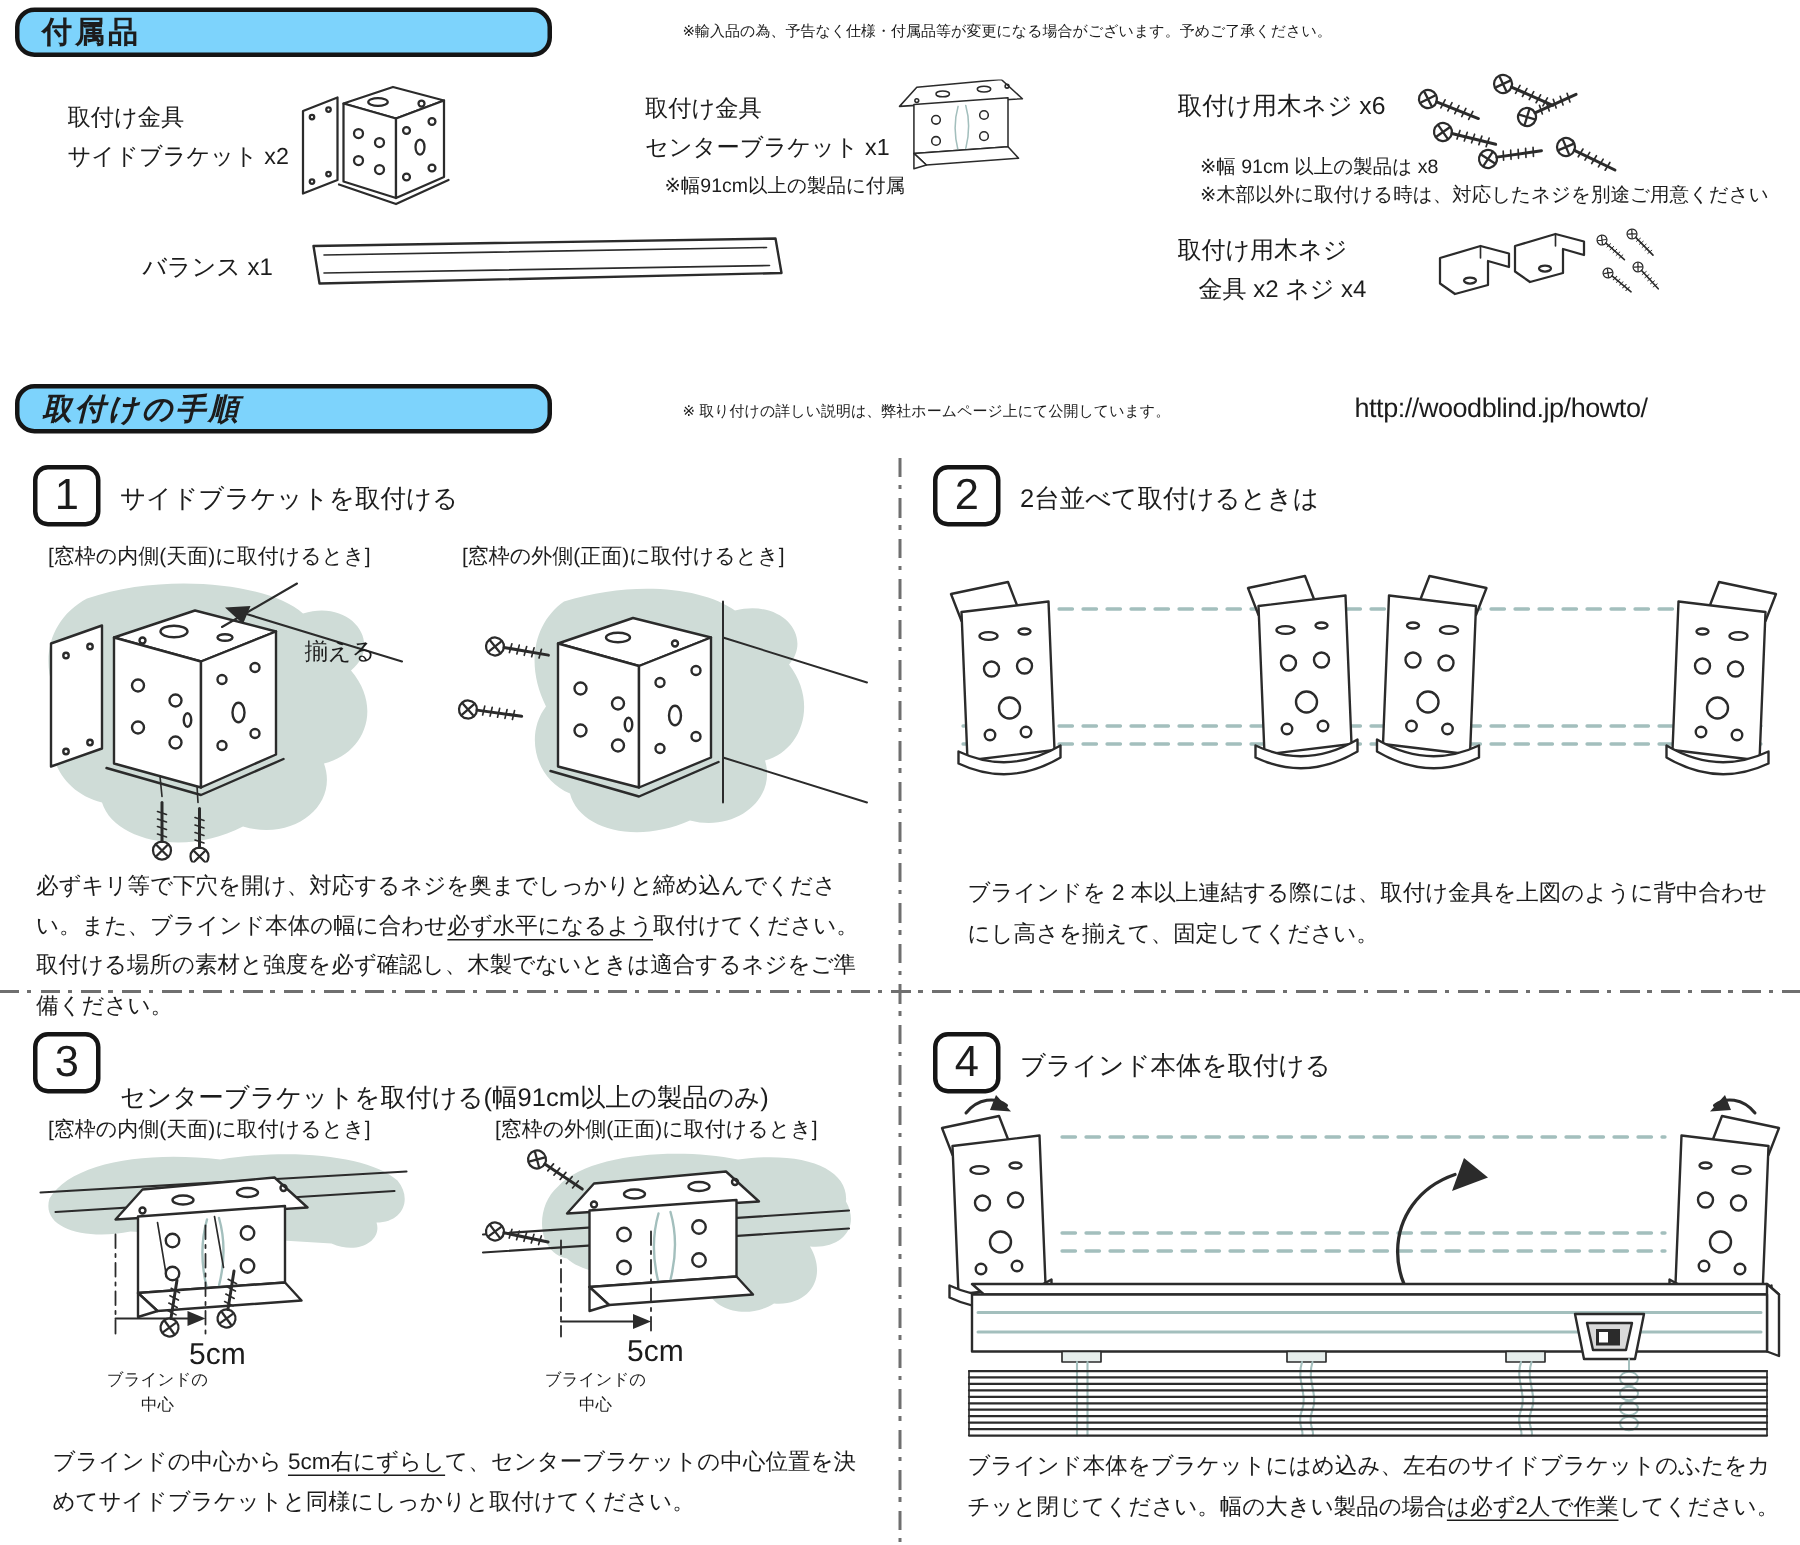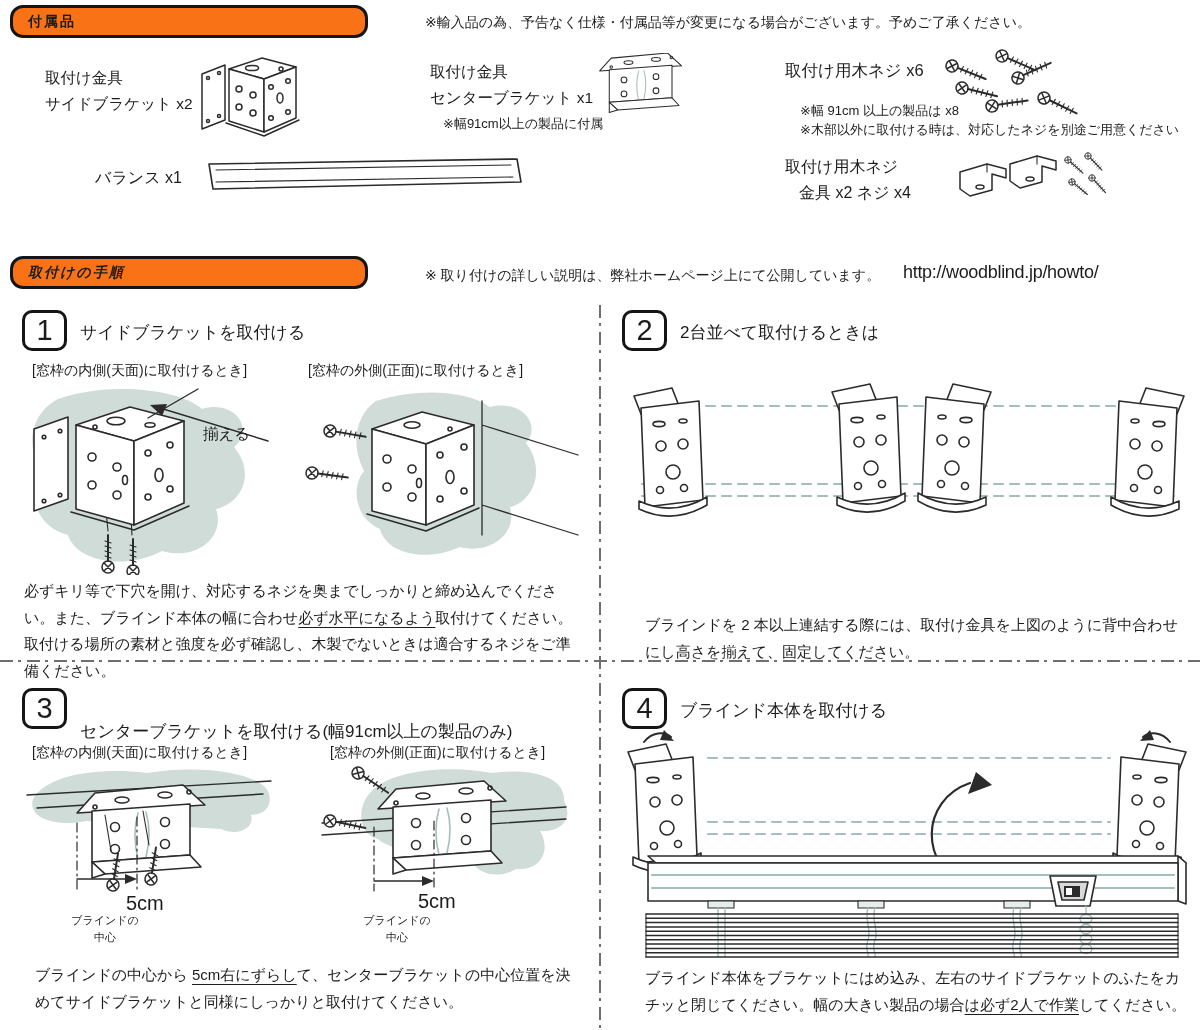--- a/index.html
+++ b/index.html
@@ -1,23 +1,23 @@
 <!DOCTYPE html>
 <html><head>
 <meta charset="utf-8">
 <style>
   *{margin:0;padding:0;box-sizing:border-box;}
   html,body{background:#fff;}
   body{width:1200px;height:1030px;position:relative;color:#1c1c1c;
        font-family:"Liberation Sans","DejaVu Sans",sans-serif;overflow:hidden;}
   .abs{position:absolute;}
   .hbox{border:3px solid #151515;border-radius:13px;width:358px;height:33px;
-        display:flex;align-items:center;padding-left:15px;font-size:14px;
-        font-weight:600;letter-spacing:2px;background:#f97316;}
-  .note{font-size:14px;}
+        display:flex;align-items:center;padding-left:15px;font-size:20px;
+        font-weight:600;letter-spacing:2px;background:#7dd3fc;}
+  .note{font-size:10px;margin-left:30px;}
   .lbl{font-size:15.5px;}
   .lbl-sm{font-size:13px;line-height:1.6;}
   .numbox{width:45px;height:41px;border:3px solid #151515;border-radius:10px;
           display:flex;align-items:center;justify-content:center;font-size:29px;background:#fff;}
   .stitle{font-size:17px;font-weight:500;}
   .sublab{font-size:14px;}
   .bodytx{font-size:15px;line-height:1.78;}
   .u{text-decoration:underline;text-underline-offset:4px;text-decoration-thickness:1.3px;}
   .divv{width:2px;background:repeating-linear-gradient(to bottom,#6f6f6f 0 13px,transparent 13px 18px,#6f6f6f 18px 21px,transparent 21px 27px);}
   .divh{height:2px;background:repeating-linear-gradient(to right,#6f6f6f 0 13px,transparent 13px 18px,#6f6f6f 18px 21px,transparent 21px 27px);}
@@ -238,21 +238,21 @@
 <svg class="abs" style="left:618px;top:372px;" width="578" height="165" viewBox="0 0 578 165">
   <g stroke="#2b2b2b" stroke-width="1.6" fill="none" stroke-linejoin="round" stroke-linecap="round">
     <path d="M24,34 H556 M24,112 H556 M24,124 H556" stroke="#a3bfbd" stroke-width="2.2" stroke-dasharray="9 7"></path>
     <use href="#bk2" x="14" y="12"></use>
     <use href="#bk2" x="212" y="8"></use>
     <use href="#bk2" transform="translate(375,8) scale(-1,1)"></use>
     <use href="#bk2" transform="translate(568,12) scale(-1,1)"></use>
   </g>
 </svg>
 
-<div class="abs bodytx" style="left:645px;top:583px;width:540px;margin-top:29px;">ブラインドを 2 本以上連結する際には、取付け金具を上図のように背中合わせにし高さを揃えて、固定してください。</div>
+<div class="abs bodytx" style="left:645px;top:583px;width:540px;">ブラインドを 2 本以上連結する際には、取付け金具を上図のように背中合わせにし高さを揃えて、固定してください。</div>
 
 <div class="abs numbox" style="left:22px;top:688px;">
   <span>3</span>
 </div>
 <span class="abs stitle" style="left:80px;top:699px;margin-top:21px;">センターブラケットを取付ける(幅91cm以上の製品のみ)</span>
 <span class="abs sublab" style="left:32px;top:744px;">[窓枠の内側(天面)に取付けるとき]</span>
 <span class="abs sublab" style="left:330px;top:744px;">[窓枠の外側(正面)に取付けるとき]</span>
 
 <svg class="abs" style="left:25px;top:765px;" width="250" height="135" viewBox="0 0 250 135">
   <g stroke="#2b2b2b" stroke-width="1.6" fill="none" stroke-linejoin="round" stroke-linecap="round">

